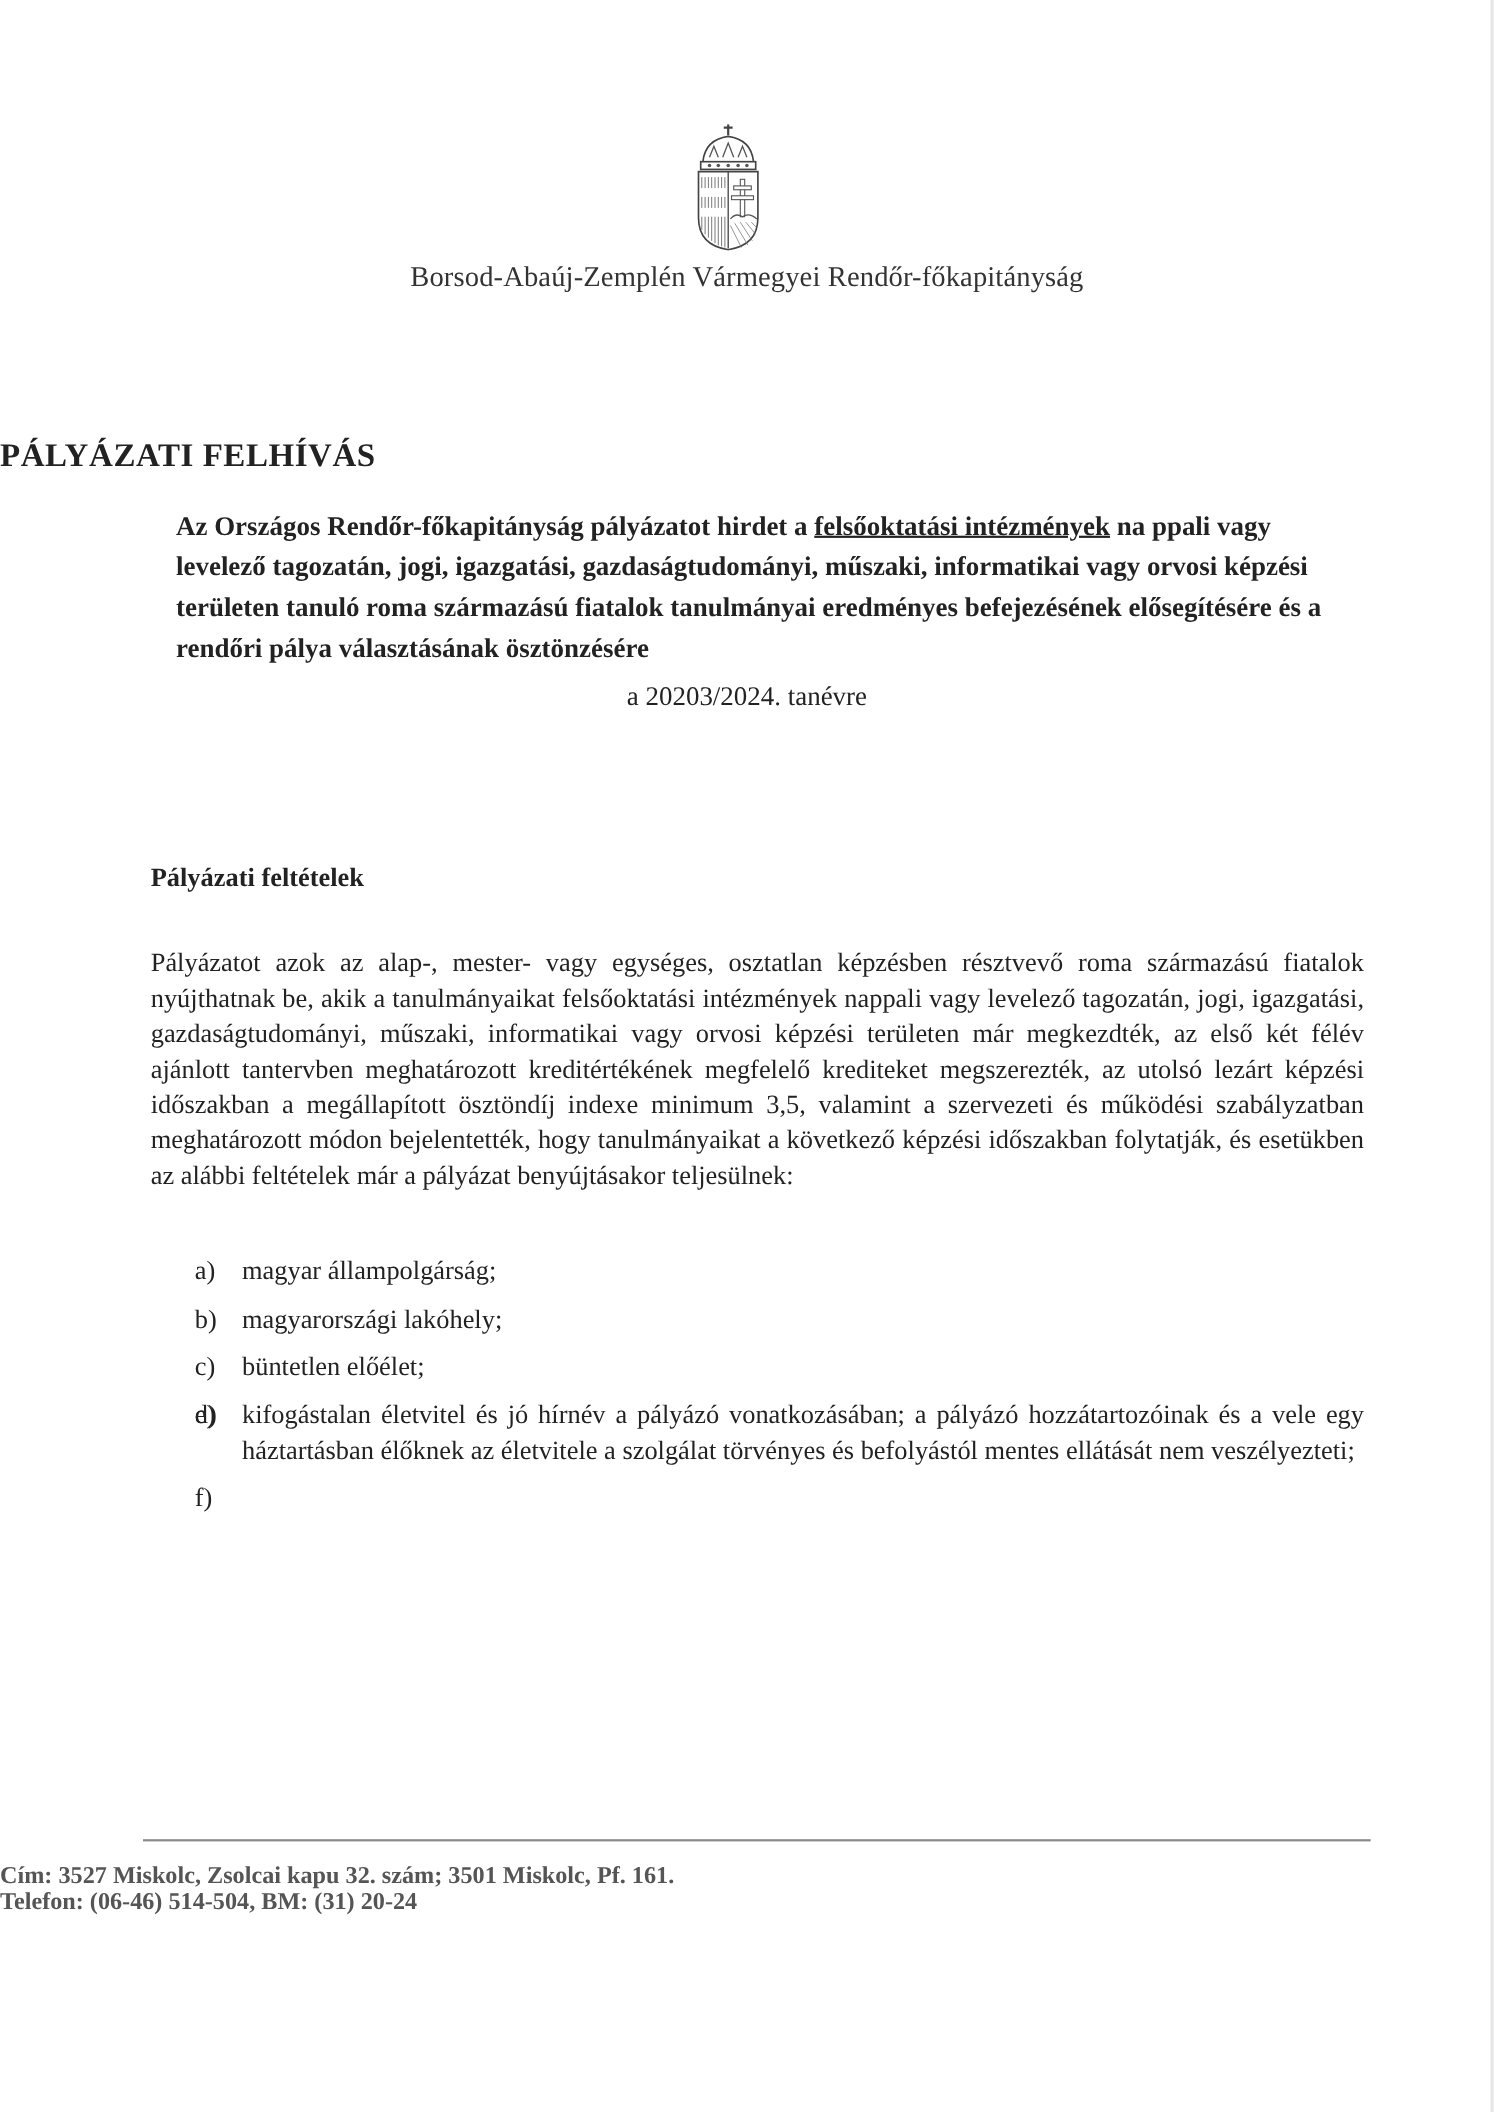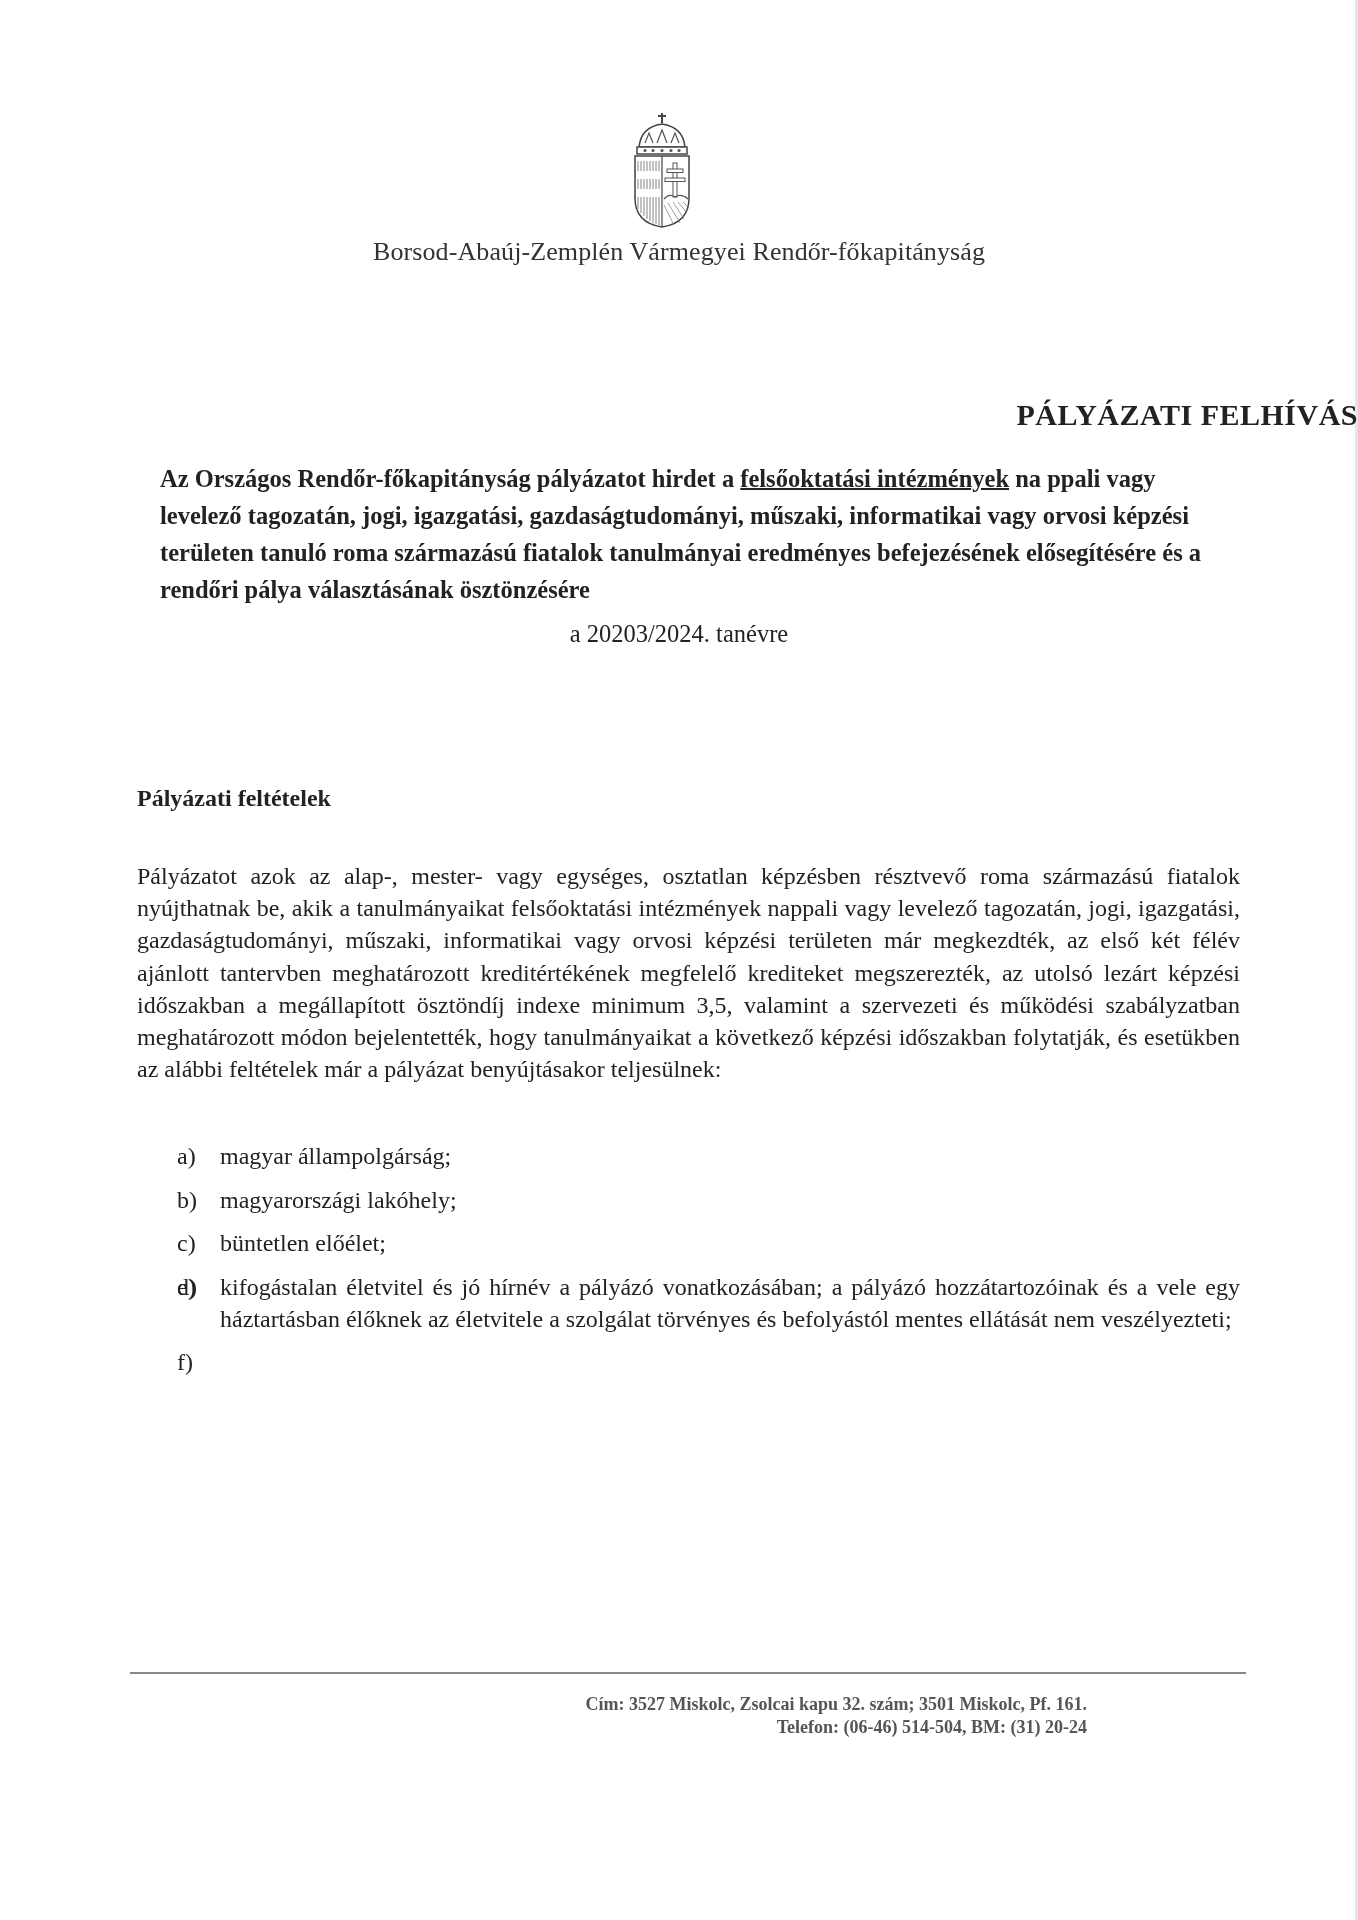--- a/index.html
+++ b/index.html
@@ -12,21 +12,21 @@
       background: #e6e6e6;
     }
     .coat {
       position: absolute; left: 631px; top: 113px; width: 62px; height: 115px;
     }
     .agency {
       position: absolute; top: 237px; left: 0; width: 1358px; text-align: center;
       font-size: 26px; color: #333; letter-spacing: 0.1px;
     }
     .title {
-      position: absolute; top: 398px; left: 0; width: 1358px; text-align: right;
+      position: absolute; top: 398px; left: 0; width: 1358px; text-align: left;
       font-size: 30px; font-weight: bold; color: #222; letter-spacing: 0.5px;
     }
     .intro {
       position: absolute; top: 460px; left: 160px; width: 1080px; 
       font-size: 24.5px; font-weight: bold; line-height: 37px; color: #222;
     }
     .intro u { text-decoration: underline; text-decoration-thickness: 2px; }
     .year {
       position: absolute; top: 620px; left: 0; width: 1358px; text-align: center;
       font-size: 24.5px; font-weight: normal; color: #222;
@@ -46,22 +46,22 @@
       position: relative; padding-left: 83px; font-size: 24px; line-height: 32px;
       text-align: justify; margin-bottom: 11.5px; color: #222;
     }
     .cond-marker {
       position: absolute; left: 40px; top: 0;
     }
     .rule {
       position: absolute; top: 1672px; left: 130px; width: 1116px; height: 2px; background: #888;
     }
     .footer {
-      position: absolute; top: 1693px; left: 0; width: 1087px; text-align: right;
-      font-size: 18px; font-weight: bold; line-height: 23px; color: #555;
+      position: absolute; top: 1693px; left: 0; width: 1087px; text-align: left;
+      font-size: 22px; font-weight: bold; line-height: 23px; color: #555;
     }
     .footer .mail { color: #222; text-decoration: underline; text-decoration-thickness: 2px; }
   </style>
 </head>
 <body>
 
 <div class="right-edge"></div>
 
 <svg class="coat" viewBox="0 0 62 115">
 

